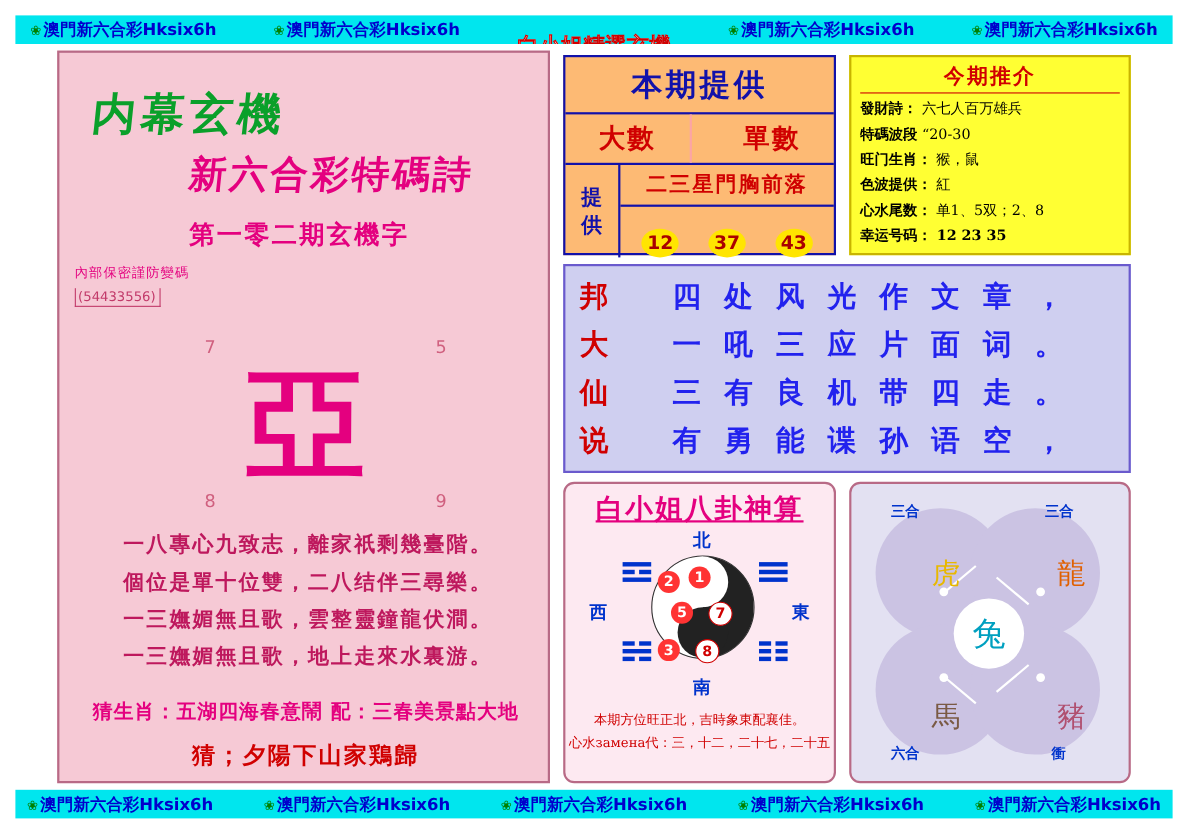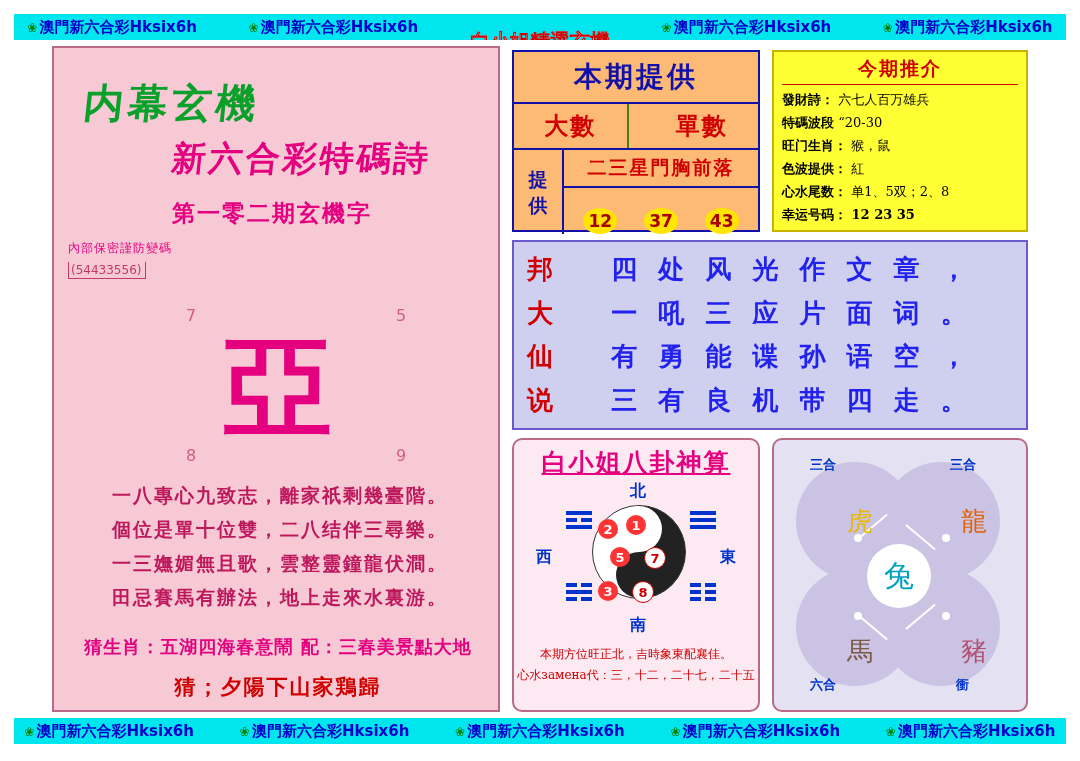--- a/index.html
+++ b/index.html
@@ -212,21 +212,21 @@
     flex: 1;
     display: flex;
     align-items: center;
     justify-content: center;
     font-size: 24px;
     font-weight: bold;
     color: #d00000;
     font-family: "DejaVu Serif", serif;
     letter-spacing: 2px;
   }
-  .parity-cell + .parity-cell { border-left: 2px solid #4d7c0f; padding-left: 17px; }
+  .parity-cell + .parity-cell { border-left: 2px solid #fca5a5; padding-left: 17px; }
   #provide-row3 {
     height: 84px;
     display: flex;
   }
   #provide-label {
     width: 48px;
     border-right: 2px solid #1111aa;
     display: flex;
     flex-direction: column;
     align-items: center;
@@ -556,21 +556,21 @@
     <div class="corner-num" id="num-tr">5</div>
     <div class="corner-num" id="num-bl">8</div>
     <div class="corner-num" id="num-br">9</div>
 
     <div id="big-char">亞</div>
 
     <div id="poem">
       <div class="poem-line">一八專心九致志，離家祇剩幾臺階。</div>
       <div class="poem-line">個位是單十位雙，二八结伴三尋樂。</div>
       <div class="poem-line">一三嫵媚無且歌，雲整靈鐘龍伏澗。</div>
-      <div class="poem-line">田忌賽馬有辦法，地上走來水裏游。</div>
+      <div class="poem-line">一三嫵媚無且歌，地上走來水裏游。</div>
     </div>
 
     <div id="zodiac-line">猜生肖：五湖四海春意鬧    配：三春美景點大地</div>
     <div id="guess-line">猜；夕陽下山家鶏歸</div>
   </div>
 
   <div id="provide-box">
     <div id="provide-title">本期提供</div>
     <div id="provide-row2">
       <div class="parity-cell">大數</div>
@@ -623,22 +623,22 @@
   <div id="verse-box">
     <div id="verse-speaker">
       <span>邦</span>
       <span>大</span>
       <span>仙</span>
       <span>说</span>
     </div>
     <div id="verse-lines">
       <div class="verse-line">四 处 风 光 作 文 章 ，</div>
       <div class="verse-line">一 吼 三 应 片 面 词 。</div>
+      <div class="verse-line">三 有 良 机 带 四 走 。</div>
       <div class="verse-line">有 勇 能 谍 孙 语 空 ，</div>
-      <div class="verse-line">三 有 良 机 带 四 走 。</div>
     </div>
   </div>
 
   <div id="bagua-box">
     <div id="bagua-title">白小姐八卦神算</div>
     <div id="bagua-graphic">
       <div class="dir-label" id="dir-n">北</div>
       <div class="dir-label" id="dir-s">南</div>
       <div class="dir-label" id="dir-e">東</div>
       <div class="dir-label" id="dir-w">西</div>

